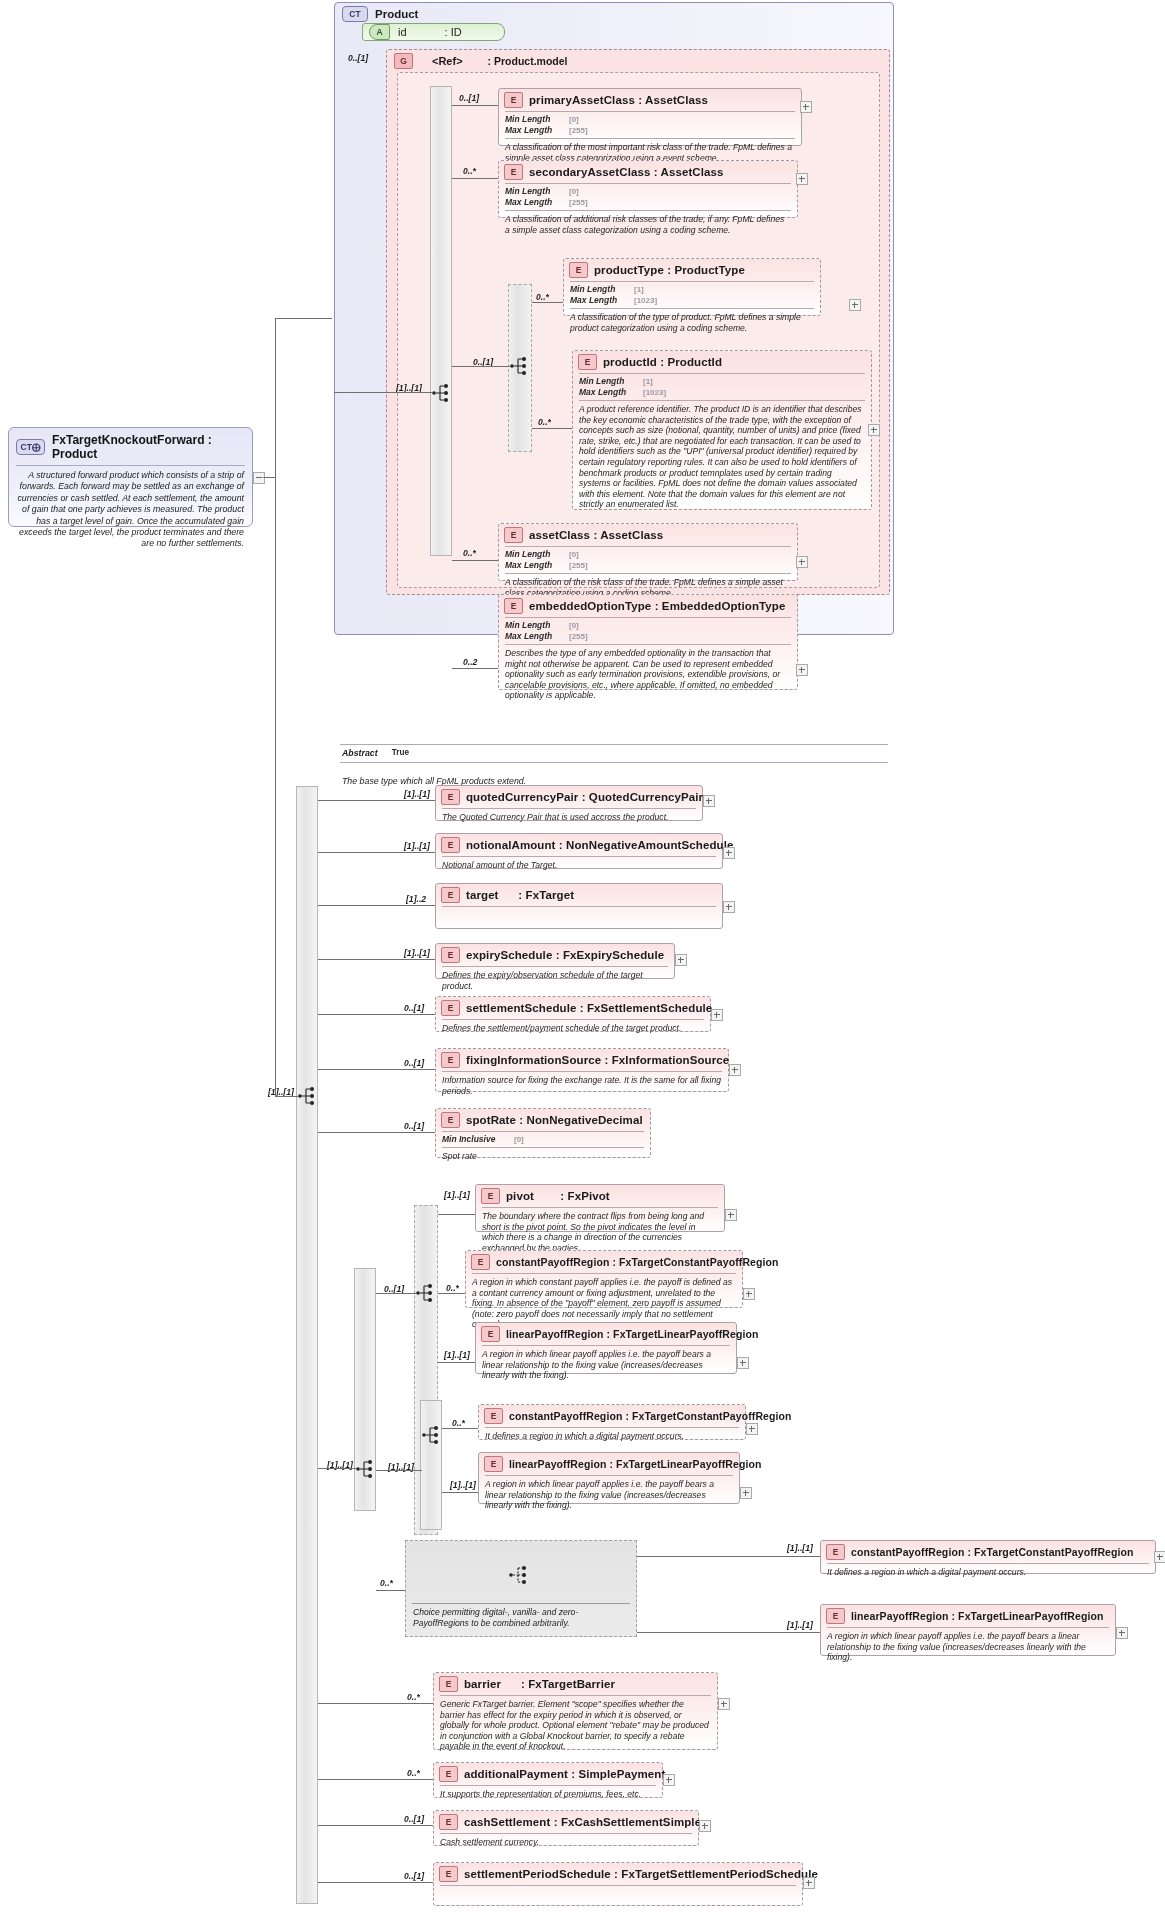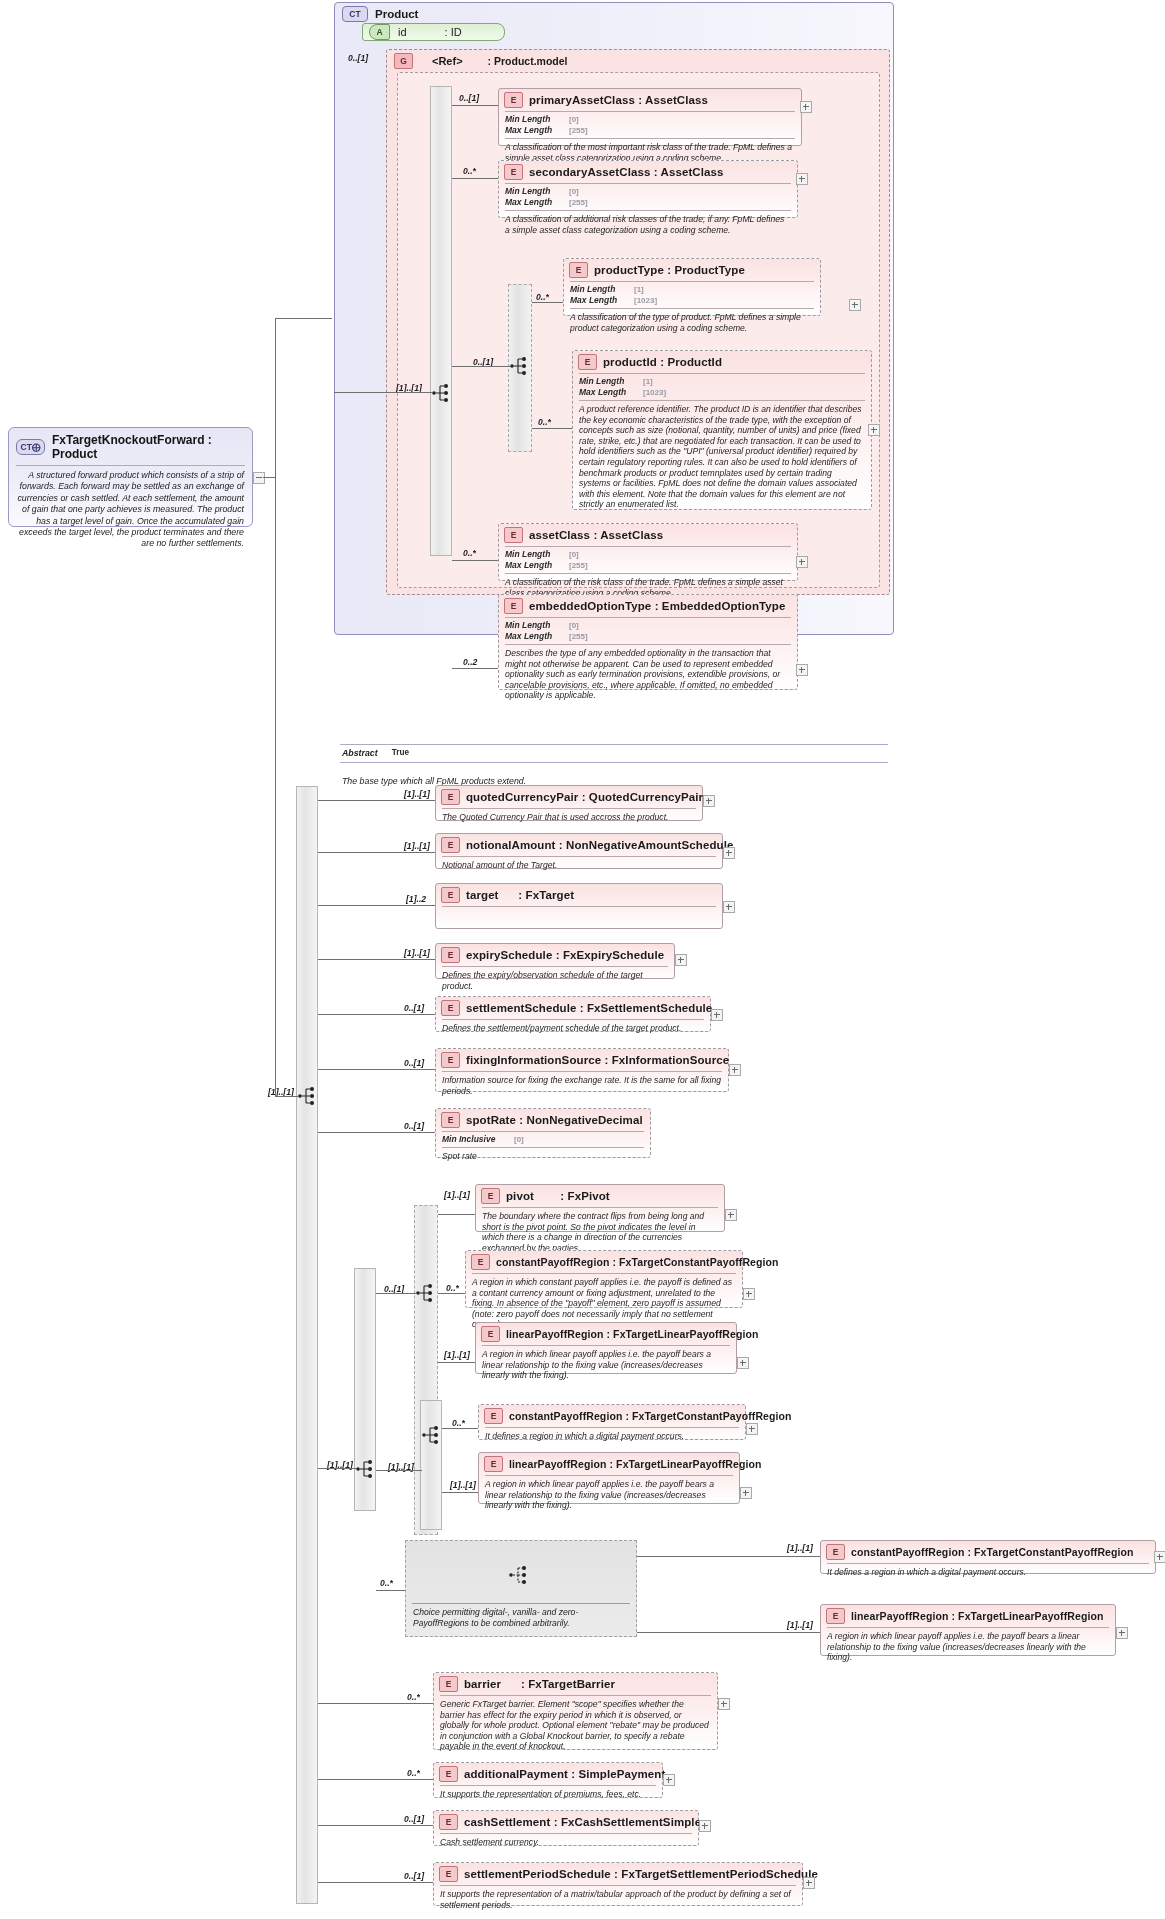--- a/index.html
+++ b/index.html
@@ -136,21 +136,21 @@
       <div class="frow">
           <span class="fname">Min Length</span>
           <span class="fval">[0]</span>
         </div>
       <div class="frow">
           <span class="fname">Max Length</span>
           <span class="fval">[255]</span>
         </div>
     </div>
     <div class="sep"></div>
-    <div class="doc">A classification of the most important risk class of the trade. FpML defines a simple asset class categorization using a coding scheme.</div>
+    <div class="doc">A classification of the most important risk class of the trade. FpML defines a simple asset class categorization using a event scheme.</div>
   </div>
   <div class="card" style="left:459px;top:93px;">0..[1]</div>
   <div class="ln lnh" style="left:452px;top:105px;width:46px;"></div>
   <div class="plus" style="left:800px;top:101px;"></div>
 
   <div class="node dashed e-node" style="left:498px;top:160px;width:300px;height:58px;">
     <div class="hdr">
         <span class="badge">E</span>
       <span class="nm">secondaryAssetClass : AssetClass</span>
       </div>
@@ -282,21 +282,21 @@
     <b>Abstract</b>
     <span class="absval">True</span>
   </div>
   <div class="hline" style="left:340px;top:762px;width:548px;"></div>
   <div class="absrow" style="left:342px;top:776px;">
     <span>The base type which all FpML products extend.</span>
   </div>
 
   <div class="root" style="left:8px;top:427px;width:245px;height:100px;">
     <div class="rhdr">
-      <span class="badge ct" style="width:27px;border-radius:6px;">CT⨁</span>
+      <span class="badge ct" style="width:27px;">CT⨁</span>
       <span class="rnm">FxTargetKnockoutForward : Product</span>
     </div>
     <div class="rsep"></div>
     <div class="rdoc">A structured forward product which consists of a strip of forwards. Each forward may be settled as an exchange of currencies or cash settled. At each settlement, the amount of gain that one party achieves is measured. The product has a target level of gain. Once the accumulated gain exceeds the target level, the product terminates and there are no further settlements.</div>
   </div>
   <div class="minus" style="left:253px;top:472px;"></div>
   <div class="ln lnh" style="left:263px;top:477px;width:12px;"></div>
 
   <div class="ln lnv" style="left:275px;top:318px;height:160px;"></div>
   <div class="ln lnh" style="left:275px;top:318px;width:57px;"></div>
@@ -578,19 +578,18 @@
   <div class="card" style="left:404px;top:1814px;">0..[1]</div>
   <div class="ln lnh" style="left:318px;top:1825px;width:115px;"></div>
   <div class="plus" style="left:699px;top:1820px;"></div>
 
   <div class="node dashed e-node" style="left:433px;top:1862px;width:370px;height:44px;">
     <div class="hdr">
         <span class="badge">E</span>
       <span class="nm">settlementPeriodSchedule : FxTargetSettlementPeriodSchedule</span>
       </div>
     <div class="sep"></div>
-    <div class="doc">It supports the representation of a matrix/tabular approach of the product by defining a set of settlement periods.</div>
   </div>
   <div class="card" style="left:404px;top:1871px;">0..[1]</div>
   <div class="ln lnh" style="left:318px;top:1882px;width:115px;"></div>
   <div class="plus" style="left:803px;top:1877px;"></div>
 
 </div>
 
 </body></html>

